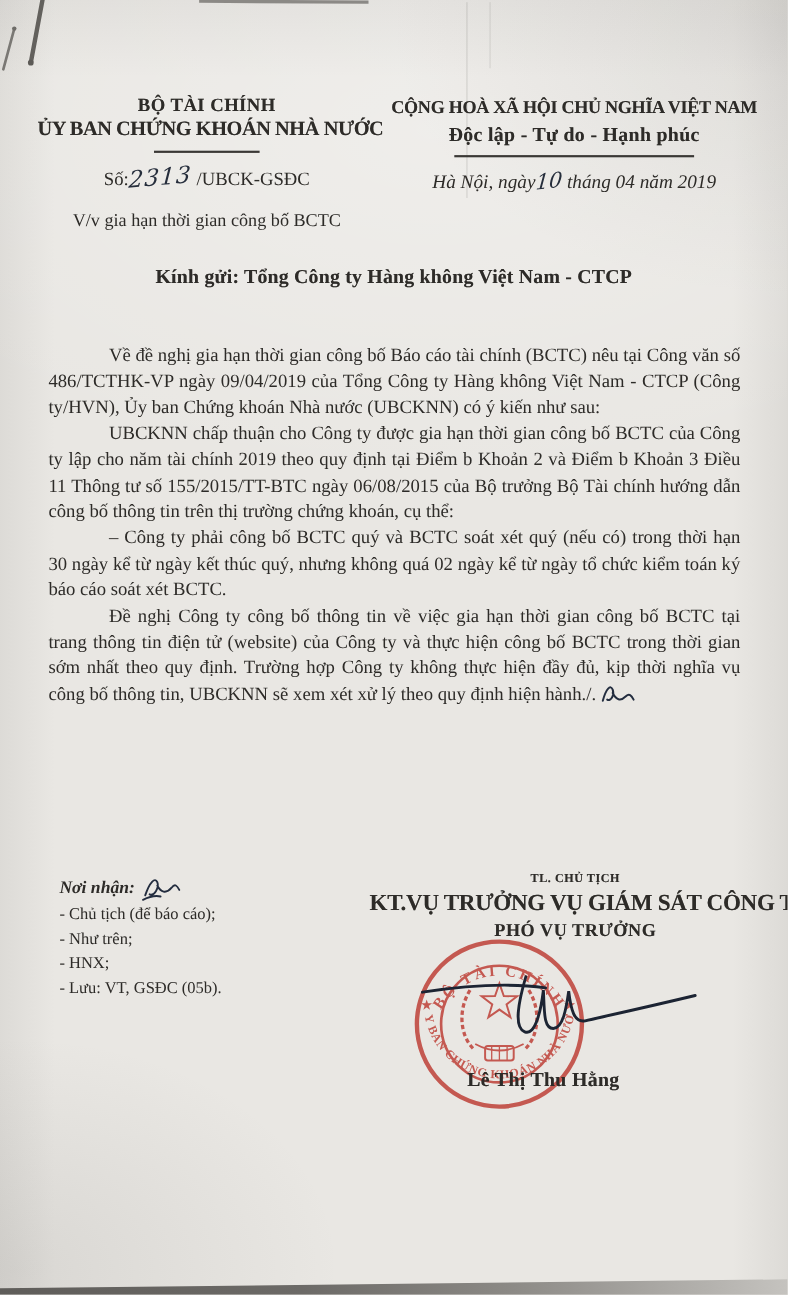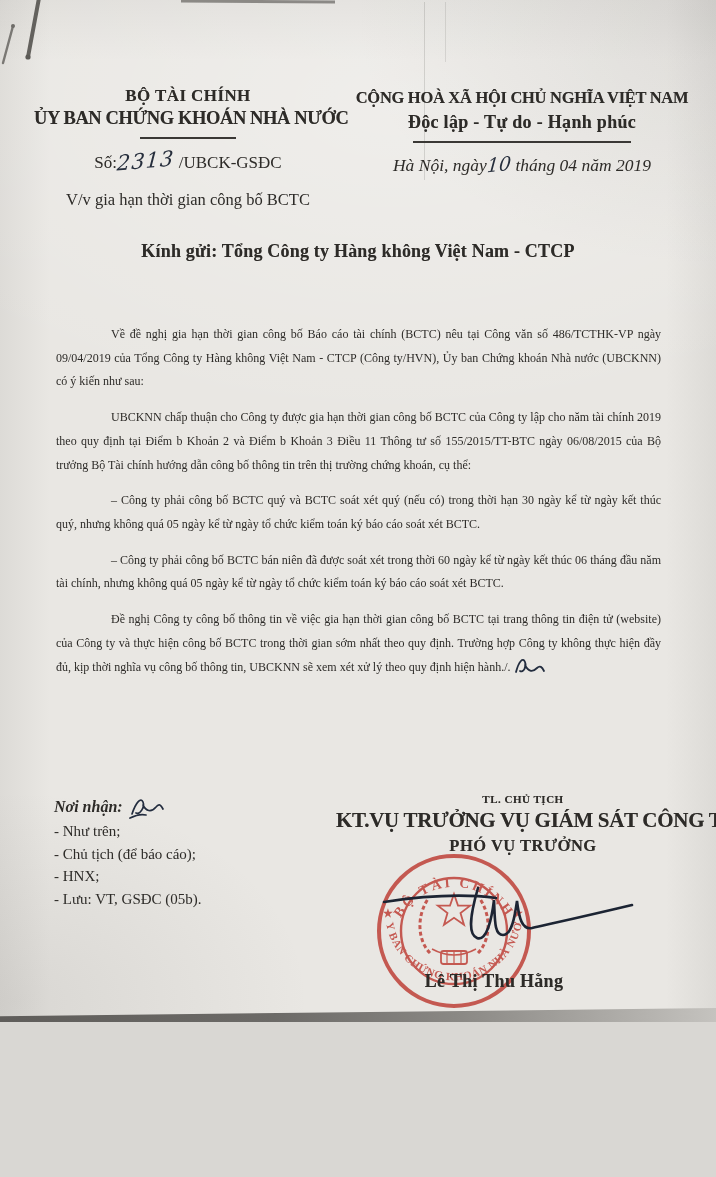--- a/index.html
+++ b/index.html
@@ -1,16 +1,16 @@
 <!DOCTYPE html>
 <html><head>
 <meta charset="utf-8">
 <style>
   html,body{margin:0;padding:0;background:#d9d7d3;}
-  .photo{position:relative;width:716px;height:1022px;overflow:hidden;
+  .photo{position:relative;width:716px;height:1177px;overflow:hidden;
     font-family:"Liberation Serif","DejaVu Serif",serif;color:#2d2b28;
     background-color:#e9e7e3;
     background-image:
       radial-gradient(900px 520px at 55% 10%, rgba(255,255,255,.28), transparent 62%),
       radial-gradient(420px 300px at 2% 98%, rgba(120,118,114,.14), transparent 70%),
       radial-gradient(500px 340px at 100% 2%, rgba(140,138,134,.16), transparent 72%),
       linear-gradient(to right, rgba(130,128,124,.12), transparent 7%, transparent 93%, rgba(130,128,124,.12)),
       linear-gradient(to bottom, rgba(150,148,144,.12), transparent 6%);
   }
   .abs{position:absolute;}
@@ -30,21 +30,21 @@
   .subject{margin-top:17px;font-size:16.5px;}
   .h-right{left:342px;top:88px;width:360px;}
   .motto1{font-size:16.5px;font-weight:bold;letter-spacing:-.3px;}
   .motto2{font-size:18px;font-weight:bold;margin-top:4px;letter-spacing:.3px;}
   .rule-r{width:218px;height:2px;background:#3a3835;margin:8px auto 0;}
   .dateline{margin-top:12px;font-size:17.5px;font-style:italic;}
   
   .recipient{left:0;top:241px;width:716px;font-size:18px;font-weight:bold;letter-spacing:.2px;}
   
   .body{left:44px;top:311px;width:629px;}
-  .body p{margin:12px;text-indent:55px;text-align:justify;font-size:12px;line-height:23.7px;}
+  .body p{margin:0;text-indent:55px;text-align:justify;font-size:17px;line-height:23.7px;}
   .endmark{display:inline-block;vertical-align:-6px;margin-left:3px;}
   
   .noinhan{left:54px;top:794px;width:260px;font-size:15px;line-height:1.5;}
   .nn-label{font-size:16px;font-weight:bold;font-style:italic;}
   .sigblock{left:336px;top:793px;width:374px;font-weight:bold;}
   .sig1{font-size:11px;letter-spacing:.5px;}
   .sig2{font-size:21px;letter-spacing:-.3px;margin-top:3px;}
   .sig3{font-size:16.5px;margin-top:3px;letter-spacing:.5px;}
   .signer{left:384px;top:971px;width:220px;font-size:18px;font-weight:bold;letter-spacing:.3px;}
   .seal{left:374px;top:851px;opacity:.88;}
@@ -90,36 +90,35 @@
       <span>Hà Nội, ngày</span><span class="hand hand-day">10</span>
       <span>tháng 04 năm 2019</span>
     </div>
   </div>
 
   <div class="abs recipient center soft">Kính gửi: Tổng Công ty Hàng không Việt Nam - CTCP</div>
 
   <div class="abs body">
     <p>Về đề nghị gia hạn thời gian công bố Báo cáo tài chính (BCTC) nêu tại Công văn số 486/TCTHK-VP ngày 09/04/2019 của Tổng Công ty Hàng không Việt Nam - CTCP (Công ty/HVN), Ủy ban Chứng khoán Nhà nước (UBCKNN) có ý kiến như sau:</p>
     <p>UBCKNN chấp thuận cho Công ty được gia hạn thời gian công bố BCTC của Công ty lập cho năm tài chính 2019 theo quy định tại Điểm b Khoản 2 và Điểm b Khoản 3 Điều 11 Thông tư số 155/2015/TT-BTC ngày 06/08/2015 của Bộ trưởng Bộ Tài chính hướng dẫn công bố thông tin trên thị trường chứng khoán, cụ thể:</p>
-    <p>– Công ty phải công bố BCTC quý và BCTC soát xét quý (nếu có) trong thời hạn 30 ngày kể từ ngày kết thúc quý, nhưng không quá 05 ngày kể từ ngày tổ chức kiểm toán ký báo cáo soát xét BCTC.</p>
-    <p>– Công ty phải công bố BCTC bán niên đã được soát xét trong thời 60 ngày kể từ ngày kết thúc 06 tháng đầu năm tài chính, nhưng không quá 05 ngày kể từ ngày tổ chức kiểm toán ký báo cáo soát xét BCTC.</p>
+    <p>– Công ty phải công bố BCTC quý và BCTC soát xét quý (nếu có) trong thời hạn 30 ngày kể từ ngày kết thúc quý, nhưng không quá 02 ngày kể từ ngày tổ chức kiểm toán ký báo cáo soát xét BCTC.</p>
     <p><span>Đề nghị Công ty công bố thông tin về việc gia hạn thời gian công bố BCTC tại trang thông tin điện tử (website) của Công ty và thực hiện công bố BCTC trong thời gian sớm nhất theo quy định. Trường hợp Công ty không thực hiện đầy đủ, kịp thời nghĩa vụ công bố thông tin, UBCKNN sẽ xem xét xử lý theo quy định hiện hành./.</span><svg class="endmark" width="34" height="22">
           <path d="M3 17 C6 6 10 2 12 7 C14 12 10 18 7 16 M12 10 C15 16 19 18 24 13 C27 10 29 12 31 16" stroke="#232d3f" stroke-width="1.8" fill="none" stroke-linecap="round"></path>
         </svg></p>
   </div>
 
   <div class="abs noinhan">
     <div>
       <span class="nn-label">Nơi nhận:</span>
       <svg width="40" height="26" style="vertical-align:-8px">
           <path d="M6 20 C10 8 15 3 17 8 C19 13 14 21 10 19 M17 11 C20 17 25 19 30 13 C33 9 35 11 37 15 M4 24 C10 21 16 20 20 21" stroke="#232d3f" stroke-width="1.7" fill="none" stroke-linecap="round"></path>
         </svg>
     </div>
+    <div>- Chủ tịch (để báo cáo);</div>
     <div>- Như trên;</div>
-    <div>- Chủ tịch (để báo cáo);</div>
     <div>- HNX;</div>
     <div>- Lưu: VT, GSĐC (05b).</div>
   </div>
 
   <div class="abs sigblock center">
     <div class="sig1 soft nowrap">TL. CHỦ TỊCH</div>
     <div class="sig2 soft nowrap">KT.VỤ TRƯỞNG VỤ GIÁM SÁT CÔNG TY ĐẠI CHÚNG</div>
     <div class="sig3 soft nowrap">PHÓ VỤ TRƯỞNG</div>
   </div>
 

